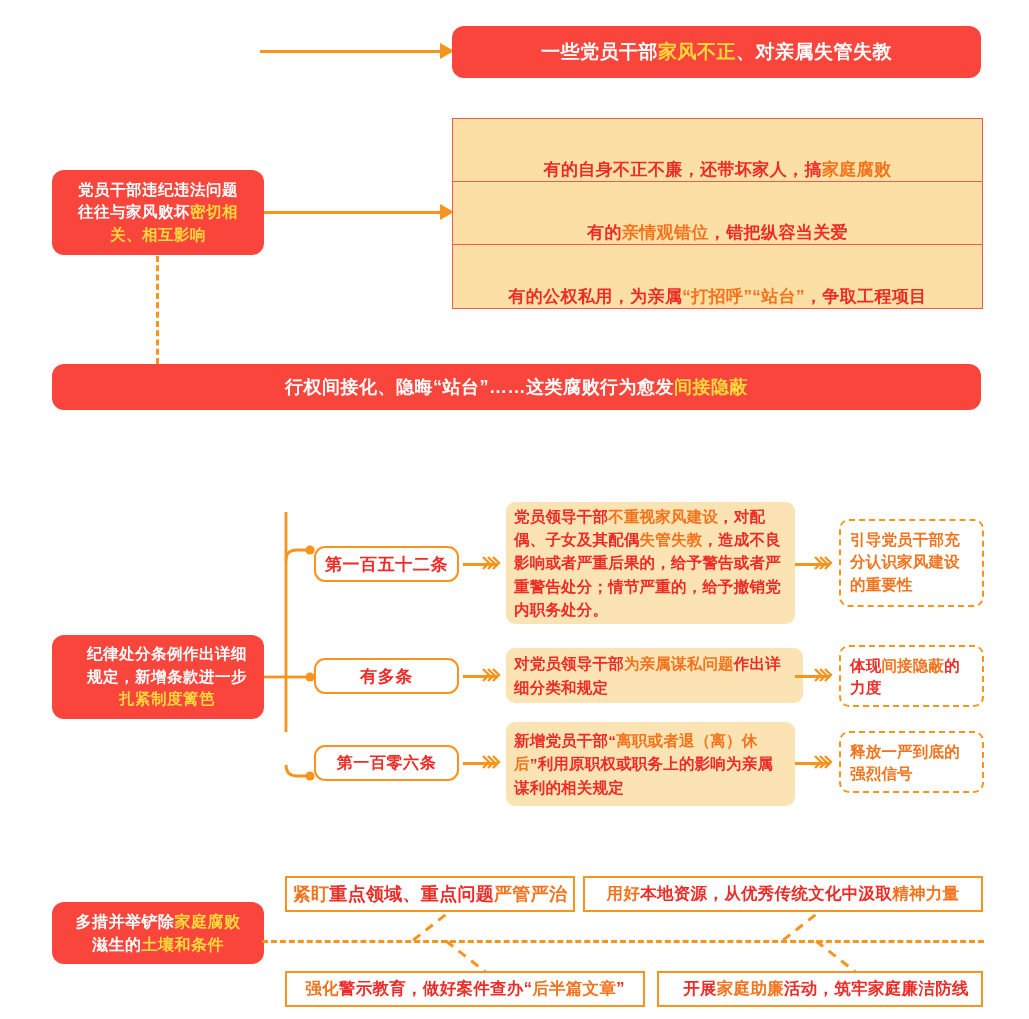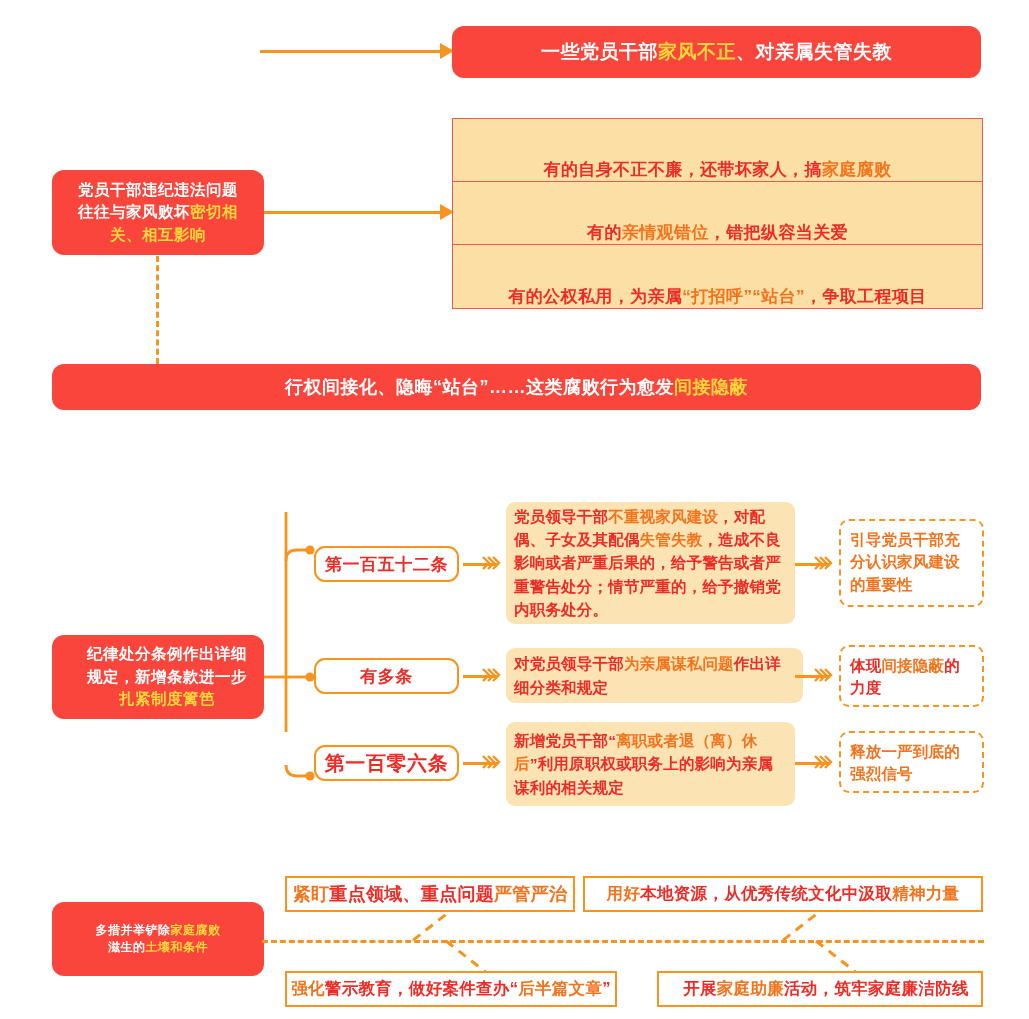--- a/index.html
+++ b/index.html
@@ -181,39 +181,39 @@
     <span><span class="hl-r">对党员领导干部</span><span class="hl-o">为亲属谋私问题</span><span class="hl-r">作出详细分类和规定</span></span>
   </div>
   <div class="abs h-line" style="left:795px;top:675px;width:35px;"></div>
   <svg class="conn" style="left:813px;top:668px;" width="20" height="16">
     <path d="M2,1 L8,7 L2,13 M7,1 L13,7 L7,13 M12,1 L18,7 L12,13" stroke="#f7941d" stroke-width="2.4" fill="none"></path>
   </svg>
   <div class="abs dash-card" style="left:839px;top:645px;width:145px;height:62px;font-size:15.5px;">
     <span><span class="hl-r">体现</span><span class="hl-o">间接隐蔽</span><span class="hl-r">的力度</span></span>
   </div>
 
-  <div class="abs round-label" style="left:314px;top:745px;width:145px;height:36px;font-size:20px;">
+  <div class="abs round-label" style="left:314px;top:745px;width:145px;height:36px;font-size:16px;">
     <span>第一百零六条</span>
   </div>
   <div class="abs h-line" style="left:463px;top:762px;width:34px;"></div>
   <svg class="conn" style="left:481px;top:755px;" width="20" height="16">
     <path d="M2,1 L8,7 L2,13 M7,1 L13,7 L7,13 M12,1 L18,7 L12,13" stroke="#f7941d" stroke-width="2.4" fill="none"></path>
   </svg>
   <div class="abs soft-card" style="left:506px;top:722px;width:289px;height:84px;font-size:15.5px;">
     <span><span class="hl-r">新增党员干部“</span><span class="hl-o">离职或者退（离）休后</span><span class="hl-r">”利用原职权或职务上的影响为亲属谋利的相关规定</span></span>
   </div>
   <div class="abs h-line" style="left:795px;top:762px;width:35px;"></div>
   <svg class="conn" style="left:813px;top:755px;" width="20" height="16">
     <path d="M2,1 L8,7 L2,13 M7,1 L13,7 L7,13 M12,1 L18,7 L12,13" stroke="#f7941d" stroke-width="2.4" fill="none"></path>
   </svg>
   <div class="abs dash-card" style="left:839px;top:731px;width:145px;height:62px;font-size:15.5px;">
     <span><span class="hl-o">释放一严到底的强烈信号</span></span>
   </div>
 
-  <div class="abs red-box" style="left:52px;top:902px;width:212px;height:74px;font-size:12px;flex-direction:column;">
+  <div class="abs red-box" style="left:52px;top:902px;width:212px;height:62px;font-size:16px;flex-direction:column;">
     <span><span>多措并举铲除</span><span class="hl-y">家庭腐败</span></span>
     <span><span>滋生的</span><span class="hl-y">土壤和条件</span></span>
   </div>
 
   <div class="abs h-dash" style="left:262px;top:940px;width:722px;"></div>
 
   <svg class="conn" style="left:410px;top:905px;" width="50" height="38">
     <line x1="48" y1="0" x2="2" y2="36" stroke="#f7941d" stroke-width="3" stroke-dasharray="9 7"></line>
   </svg>
   <svg class="conn" style="left:446px;top:941px;" width="50" height="38">
@@ -225,20 +225,20 @@
   <svg class="conn" style="left:816px;top:941px;" width="50" height="38">
     <line x1="0" y1="0" x2="46" y2="36" stroke="#f7941d" stroke-width="3" stroke-dasharray="9 7"></line>
   </svg>
 
   <div class="abs outline-box" style="left:285px;top:876px;width:290px;height:36px;font-size:18px;">
     <span><span class="hl-o">紧盯</span><span class="hl-r">重点领域、重点问题</span><span class="hl-o">严管严治</span></span>
   </div>
   <div class="abs outline-box" style="left:583px;top:876px;width:400px;height:36px;font-size:16.5px;">
     <span><span class="hl-o">用好</span><span class="hl-r">本地资源，从优秀传统文化中汲取</span><span class="hl-o">精神力量</span></span>
   </div>
-  <div class="abs outline-box" style="left:285px;top:971px;width:332px;height:36px;font-size:16.5px;">
+  <div class="abs outline-box" style="left:285px;top:971px;width:360px;height:36px;font-size:16.5px;">
     <span><span class="hl-o">强化</span><span class="hl-r">警示教育，做好案件查办“</span><span class="hl-o">后半篇文章</span><span class="hl-r">”</span></span>
   </div>
   <div class="abs outline-box" style="left:657px;top:971px;width:326px;height:36px;font-size:16.5px;padding-left:12px;">
     <span><span class="hl-r">开展</span><span class="hl-o">家庭助廉</span><span class="hl-r">活动，筑牢家庭廉洁防线</span></span>
   </div>
 
 </div>
 
 </body></html>

